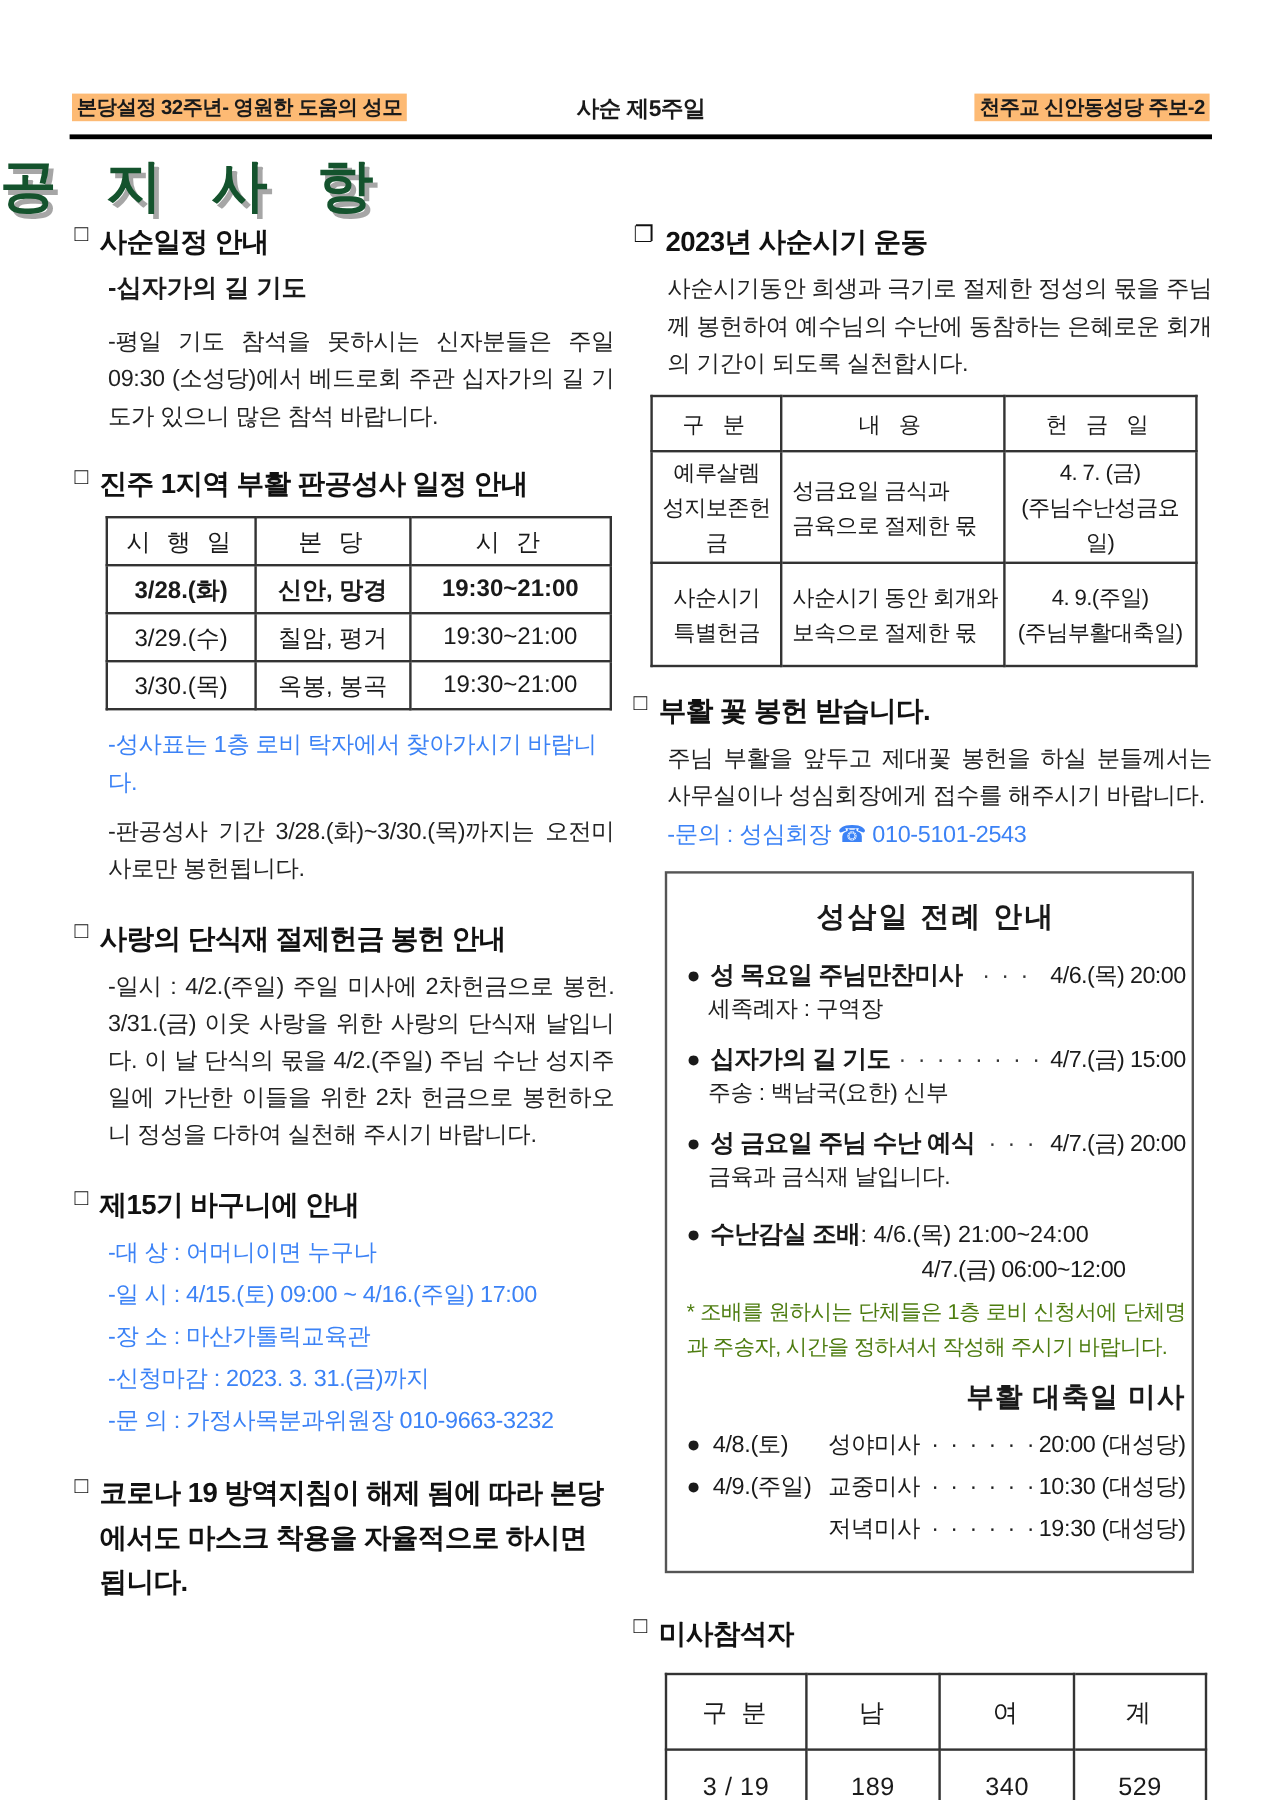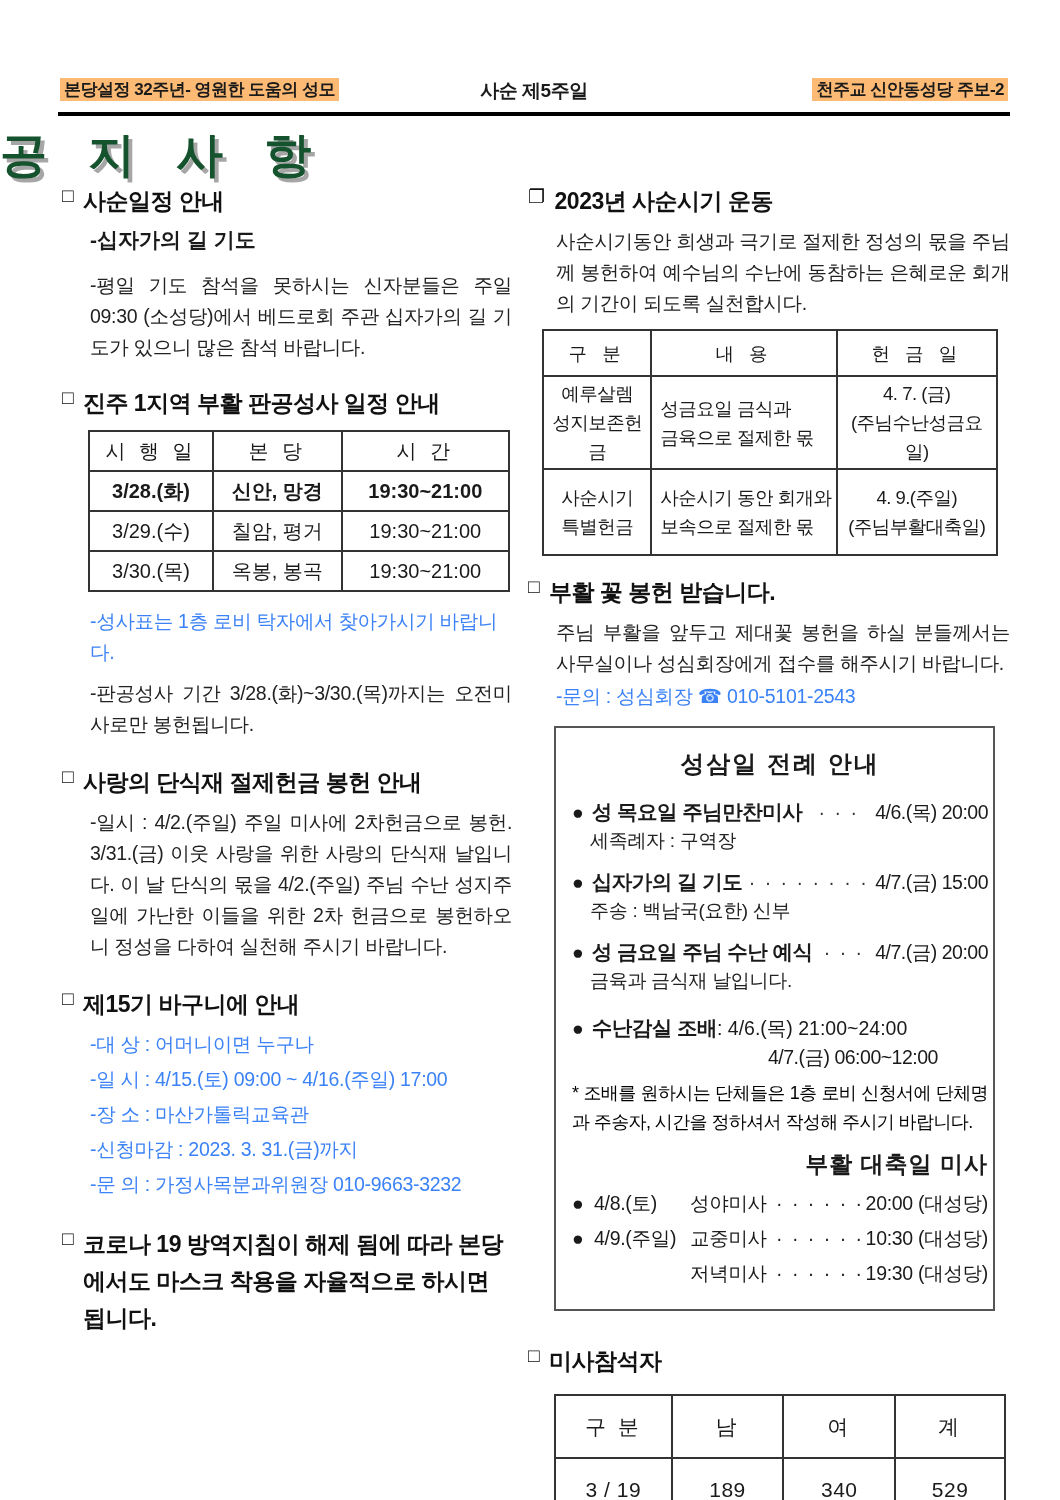--- a/index.html
+++ b/index.html
@@ -73,21 +73,21 @@
     padding:16px 5px 14px 16px;
   }
   .box-title{text-align:center;font-size:24px;font-weight:800;letter-spacing:2px;margin:4px 0 18px 0;}
   .box-line{display:flex;align-items:baseline;font-size:19.5px;margin:14px 0 2px 0;white-space:nowrap;}
   .box-line .lbl{font-weight:800;font-size:20.5px;letter-spacing:-0.5px;}
   .box-line .dt{font-weight:700;margin-right:8px;}
   .box-line .dots{flex:1;text-align:center;color:#333;overflow:hidden;padding:0 4px;letter-spacing:2px;}
   .box-line .tm{text-align:right;letter-spacing:-0.5px;}
   .box-sub{font-size:19px;margin:2px 0 12px 18px;color:#222;letter-spacing:-0.3px;}
   .box-line2{font-size:19.5px;margin:0 0 6px 196px;letter-spacing:-0.5px;}
-  .box-note{font-size:18px;line-height:29px;margin:8px 0 10px 0;text-align:justify;color:#000000;letter-spacing:-0.6px;}
+  .box-note{font-size:18px;line-height:29px;margin:8px 0 10px 0;text-align:justify;color:#4d7c0f;letter-spacing:-0.6px;}
   .box-title2{text-align:right;font-size:23px;font-weight:800;letter-spacing:1px;margin:12px 0 10px 0;}
   .mass-line{display:flex;align-items:baseline;font-size:19.5px;margin:8px 0;white-space:nowrap;letter-spacing:-0.3px;}
   .mass-line .mb{width:22px;flex:0 0 auto;}
   .mass-line .md{width:96px;flex:0 0 auto;}
   .mass-line .mn{width:86px;flex:0 0 auto;}
   .mass-line .dots{flex:1;text-align:center;overflow:hidden;letter-spacing:2px;}
   .mass-line .tm{text-align:right;}
   
   .sec-h .wrap{flex:1;line-height:37px;}
 </style>

